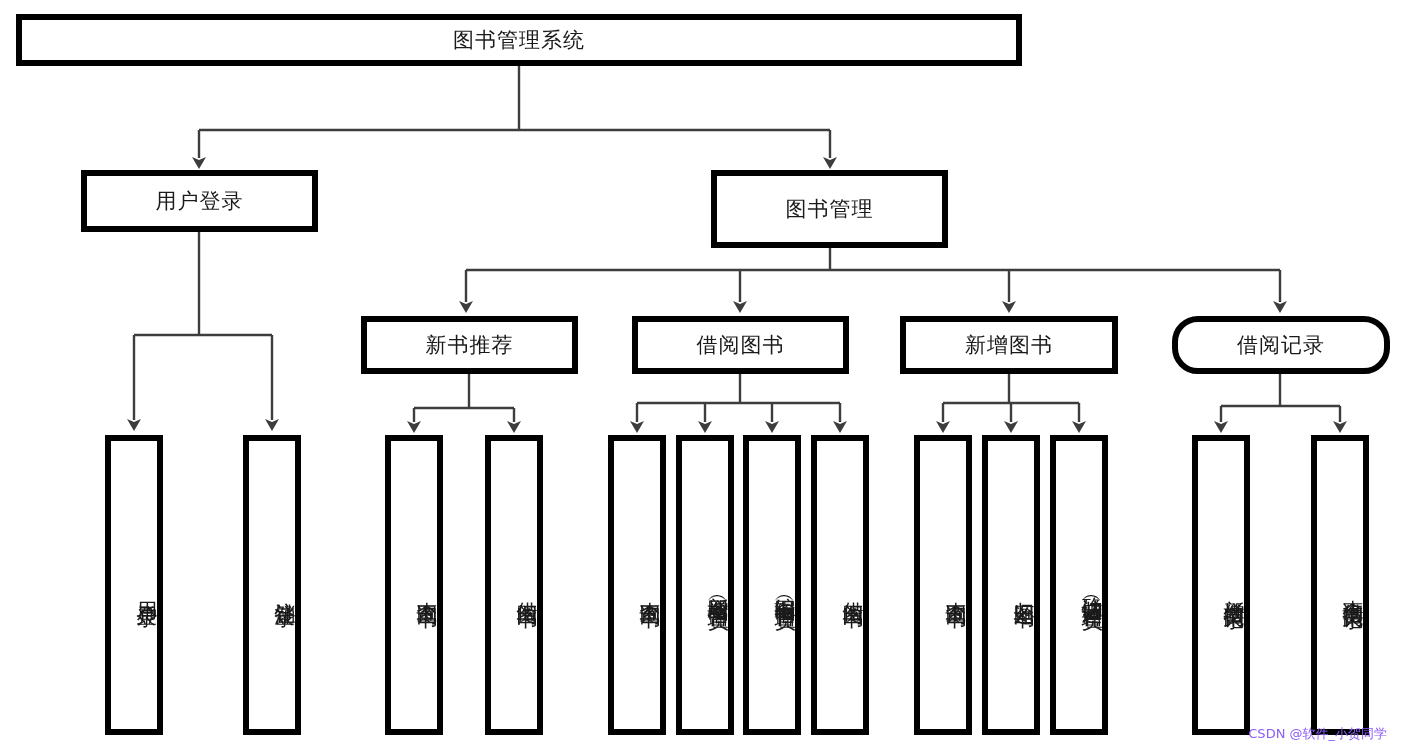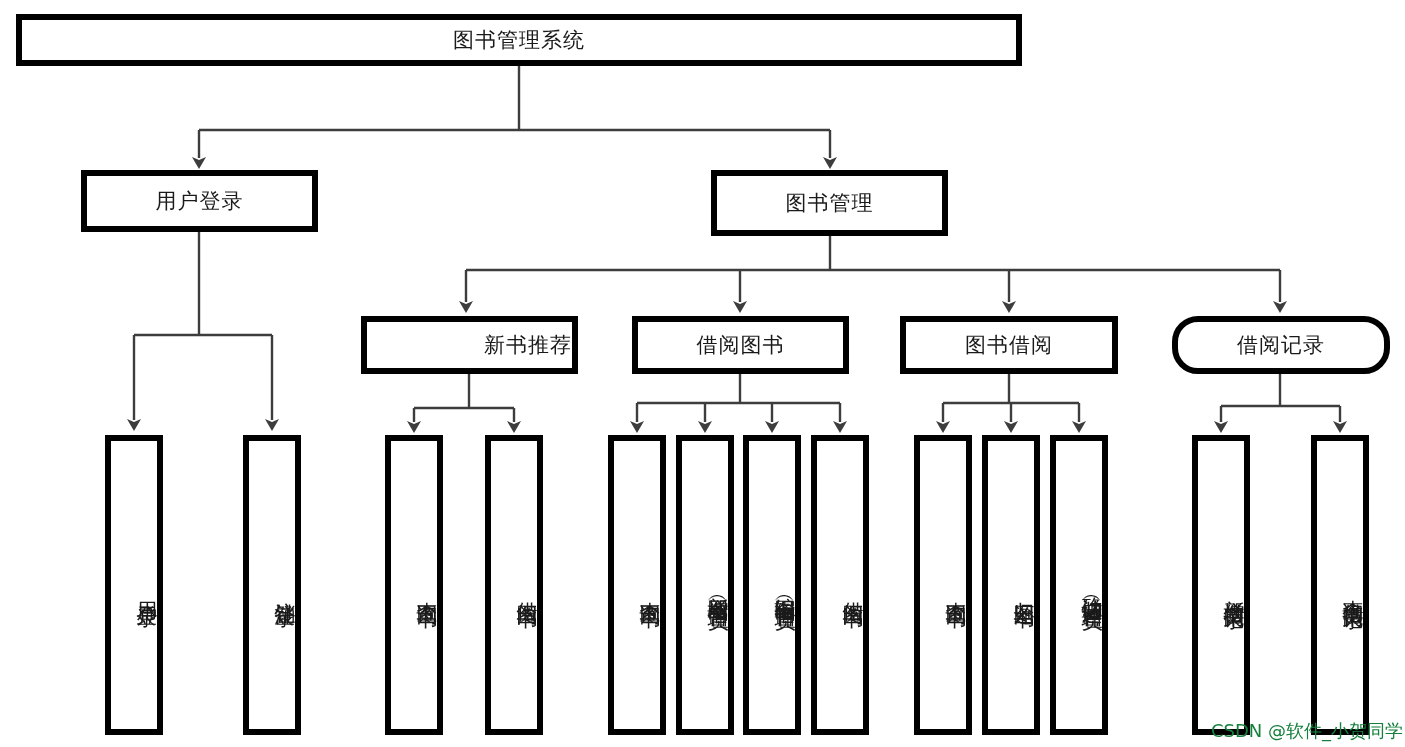--- a/index.html
+++ b/index.html
@@ -57,24 +57,24 @@
   .wire {
     stroke: #3d3d3d;
     stroke-width: 2.4;
     fill: none;
   }
   .arrowhead {
     fill: #3d3d3d;
   }
   #watermark {
     position: absolute;
-    right: 2px;
+    right: 18px;
     bottom: 4px;
-    font-size: 18px;
-    color: #15803d;
+    font-size: 13px;
+    color: #8b5cf6;
     white-space: nowrap;
   }
 </style>
 </head>
 <body>
 
 <div id="canvas">
 
   <svg id="wires" viewBox="0 0 1405 747">
     <defs>
@@ -124,32 +124,32 @@
     <path class="wire" d="M1340,406 L1340,422" marker-end="url(#arr)"></path>
   </svg>
 
   <div class="node horiz" style="left:16px; top:14px; width:1006px; height:52px;">
     <span>图书管理系统</span>
   </div>
 
   <div class="node horiz" style="left:81px; top:170px; width:237px; height:62px;">
     <span>用户登录</span>
   </div>
-  <div class="node horiz" style="left:711px; top:170px; width:237px; height:66px;">
+  <div class="node horiz" style="left:711px; top:170px; width:237px; height:78px;">
     <span>图书管理</span>
   </div>
 
-  <div class="node horiz" style="left:361px; top:316px; width:217px; height:58px;justify-content:flex-end;">
+  <div class="node horiz" style="left:361px; top:316px; width:217px; height:58px;">
     <span>新书推荐</span>
   </div>
   <div class="node horiz" style="left:632px; top:316px; width:217px; height:58px;">
     <span>借阅图书</span>
   </div>
   <div class="node horiz" style="left:900px; top:316px; width:218px; height:58px;">
-    <span>图书借阅</span>
+    <span>新增图书</span>
   </div>
   <div class="node horiz" style="left:1172px; top:316px; width:218px; height:58px;border-radius:26px;">
     <span>借阅记录</span>
   </div>
 
   <div class="node vert" style="left:105px; top:435px; width:58px; height:300px;">
     <span class="vlabel">用户登录</span>
   </div>
   <div class="node vert" style="left:243px; top:435px; width:58px; height:300px;">
     <span class="vlabel">注销登录</span>

